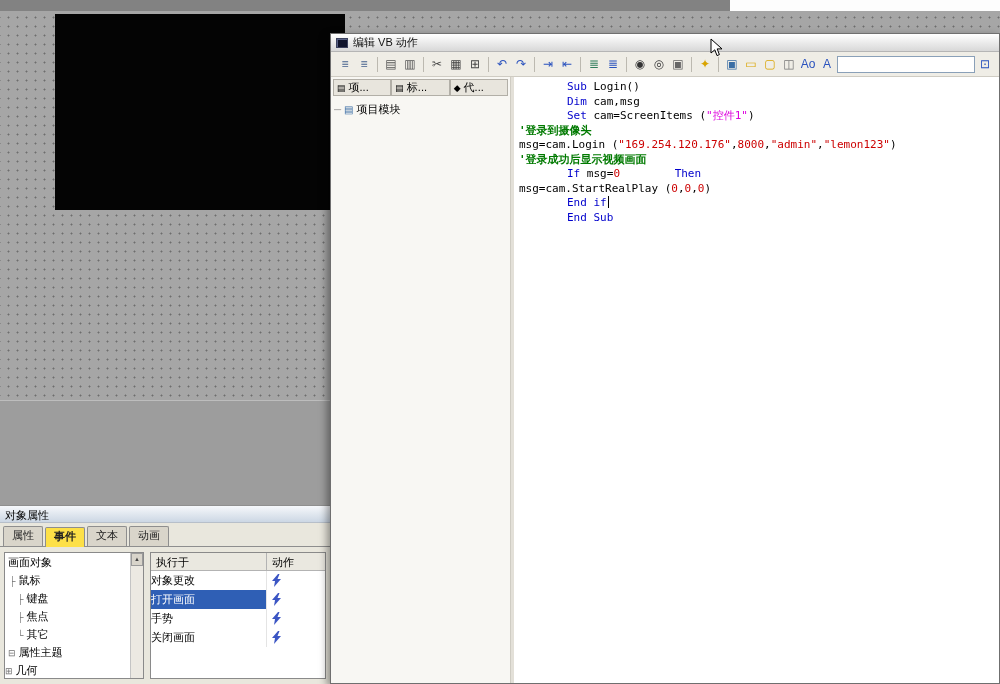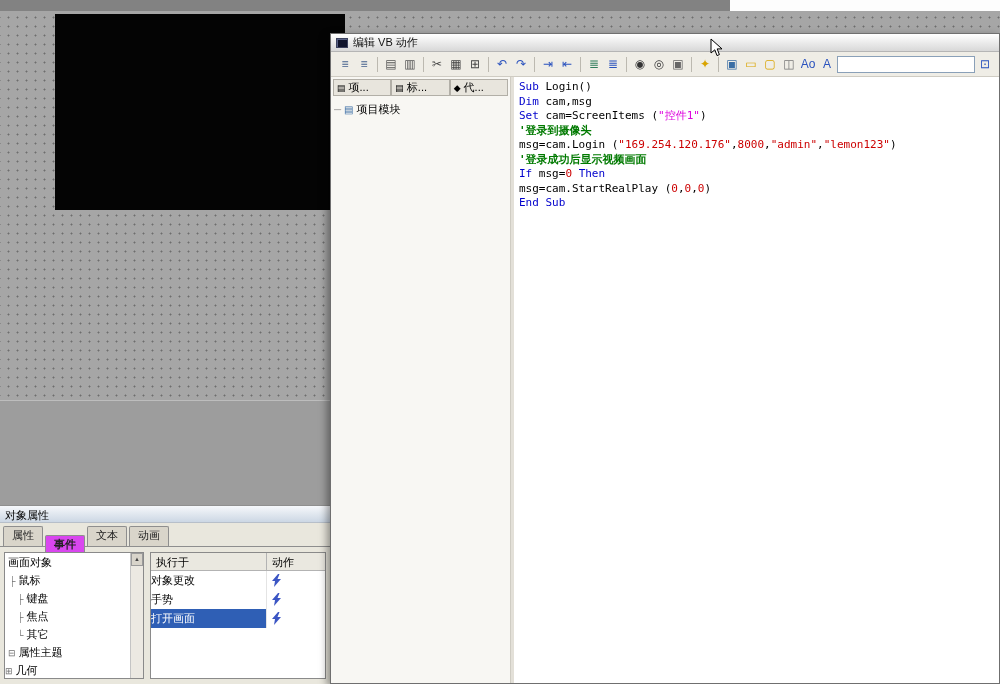--- a/index.html
+++ b/index.html
@@ -21,21 +21,21 @@
   .gray-block { position:absolute; left:0; top:400px; width:330px; height:105px; background:#9d9d9d; border-top:1px solid #bdbdbd; z-index:1; }
 
   
   .props { position:absolute; left:0; top:505px; width:330px; height:179px; z-index:2;
            background:#e9e7dd; border-top:1px solid #8f8f8f; display:flex; flex-direction:column; }
   .pp-title { height:17px; font-size:11px; padding:2px 5px; color:#000;
               background:linear-gradient(#f6f8fb,#ccd7e4); border-bottom:1px solid #b7bfc9; }
   .pp-tabs { display:flex; gap:2px; padding:3px 3px 0 3px; border-bottom:1px solid #8e8e8e; }
   .pp-tab { font-size:11px; padding:1px 8px 2px; border:1px solid #8e8e8e; border-bottom:none;
             border-radius:2px 2px 0 0; background:#d9d5ca; color:#222; margin-bottom:0; }
-  .pp-tab.active { background:#d946ef; font-weight:bold; position:relative; top:9px; padding-bottom:3px; }
+  .pp-tab.active { background:#fde047; font-weight:bold; position:relative; top:1px; padding-bottom:3px; }
   .pp-body { flex:1; display:flex; gap:6px; padding:5px 4px; overflow:hidden; }
 
   .pp-list { width:140px; background:#fff; border:1px solid #8a8a8a; position:relative;
              font-size:11px; overflow:hidden; }
   .pp-items { position:absolute; left:0; top:0; right:13px; bottom:0; overflow:hidden; }
   .pp-item { height:18px; line-height:18px; white-space:nowrap; }
   .pp-prefix { color:#707070; font-size:9px; margin-right:3px; }
   .pp-list-scroll { position:absolute; right:0; top:0; bottom:0; width:13px;
                     background:#ece9e2; border-left:1px solid #c4c4c4; }
   .pp-scroll-up { height:13px; background:#d8d4ca; border:1px solid #9a9a9a;
@@ -82,21 +82,21 @@
   .tree-item { display:flex; align-items:center; gap:3px; height:16px; }
   .tree-line { color:#8a8a8a; font-size:10px; }
   .tree-icon { color:#3a6ea5; font-size:10px; }
   .tree-label { color:#000; }
 
   .dlg-split { width:3px; background:#e3e0d8; cursor:ew-resize; }
 
   .dlg-editor { flex:1; background:#fff; padding:3px 2px 0 5px; overflow:hidden;
                 font-family:"DejaVu Sans Mono", monospace; font-size:11px; line-height:14.5px; }
   .code-line { white-space:pre; }
-  .c-kw  { color:#0000cc; }
+  .c-kw  { color:#0000cc;margin-left:48px; }
   .c-pl  { color:#000000; }
   .c-cm  { color:#007a00;font-weight:bold; }
   .c-str { color:#cc0000; }
   .c-strm{ color:#dd00dd; }
   .c-num { color:#cc0000; }
   .caret { display:inline-block; width:1px; height:12px; background:#000;
            vertical-align:-2px; margin-left:1px; }
 
   .cursor { position:absolute; left:710px; top:38px; z-index:50; }
 </style>
@@ -143,30 +143,38 @@
         </div>
         <div>
             <div class="pt-row">
               <div class="pt-c1">对象更改</div>
               <div class="pt-c2">
                 <svg width="10" height="13" viewBox="0 0 10 13">
                   <path d="M6 0 L0 7 L3 7 L2 13 L9 5 L5.5 5 L7.5 0 Z" fill="#3b55c4"></path>
                 </svg>
               </div>
             </div>
+            <div class="pt-row selected">
+              <div class="pt-c1">打开画面</div>
+              <div class="pt-c2">
+                <svg width="10" height="13" viewBox="0 0 10 13">
+                  <path d="M6 0 L0 7 L3 7 L2 13 L9 5 L5.5 5 L7.5 0 Z" fill="#3b55c4"></path>
+                </svg>
+              </div>
+            </div>
             <div class="pt-row">
               <div class="pt-c1">手势</div>
               <div class="pt-c2">
                 <svg width="10" height="13" viewBox="0 0 10 13">
                   <path d="M6 0 L0 7 L3 7 L2 13 L9 5 L5.5 5 L7.5 0 Z" fill="#3b55c4"></path>
                 </svg>
               </div>
             </div>
-            <div class="pt-row selected">
-              <div class="pt-c1">打开画面</div>
+            <div class="pt-row">
+              <div class="pt-c1">关闭画面</div>
               <div class="pt-c2">
                 <svg width="10" height="13" viewBox="0 0 10 13">
                   <path d="M6 0 L0 7 L3 7 L2 13 L9 5 L5.5 5 L7.5 0 Z" fill="#3b55c4"></path>
                 </svg>
               </div>
             </div>
           </div>
       </div>
     </div>
   </div>
@@ -208,20 +216,21 @@
       <div class="dlg-split"></div>
       <div class="dlg-editor">
           <div class="code-line"><span class="c-kw">Sub</span><span class="c-pl"> Login()</span></div>
           <div class="code-line"><span class="c-kw">Dim</span><span class="c-pl"> cam,msg</span></div>
           <div class="code-line"><span class="c-kw">Set</span><span class="c-pl"> cam=ScreenItems (</span><span class="c-strm">"控件1"</span><span class="c-pl">)</span></div>
           <div class="code-line"><span class="c-cm">'登录到摄像头</span></div>
           <div class="code-line"><span class="c-pl">msg=cam.Login (</span><span class="c-str">"169.254.120.176"</span><span class="c-pl">,</span><span class="c-num">8000</span><span class="c-pl">,</span><span class="c-str">"admin"</span><span class="c-pl">,</span><span class="c-str">"lemon123"</span><span class="c-pl">)</span></div>
           <div class="code-line"><span class="c-cm">'登录成功后显示视频画面</span></div>
           <div class="code-line"><span class="c-kw">If</span><span class="c-pl"> msg=</span><span class="c-num">0</span><span class="c-pl"> </span><span class="c-kw">Then</span></div>
           <div class="code-line"><span class="c-pl">msg=cam.StartRealPlay (</span><span class="c-num">0</span><span class="c-pl">,</span><span class="c-num">0</span><span class="c-pl">,</span><span class="c-num">0</span><span class="c-pl">)</span></div>
+          <div class="code-line"><span class="c-kw">End if</span><span class="caret"></span></div>
           <div class="code-line"><span class="c-kw">End Sub</span></div>
         </div>
     </div>
   </div>
 
   <svg class="cursor" width="14" height="20" viewBox="0 0 14 20">
     <path d="M1 1 L1 15 L4.8 11.8 L7 17.6 L9.4 16.6 L7.2 10.9 L12 10.9 Z" fill="#ffffff" stroke="#000000" stroke-width="1"></path>
   </svg>
 
 </div>

